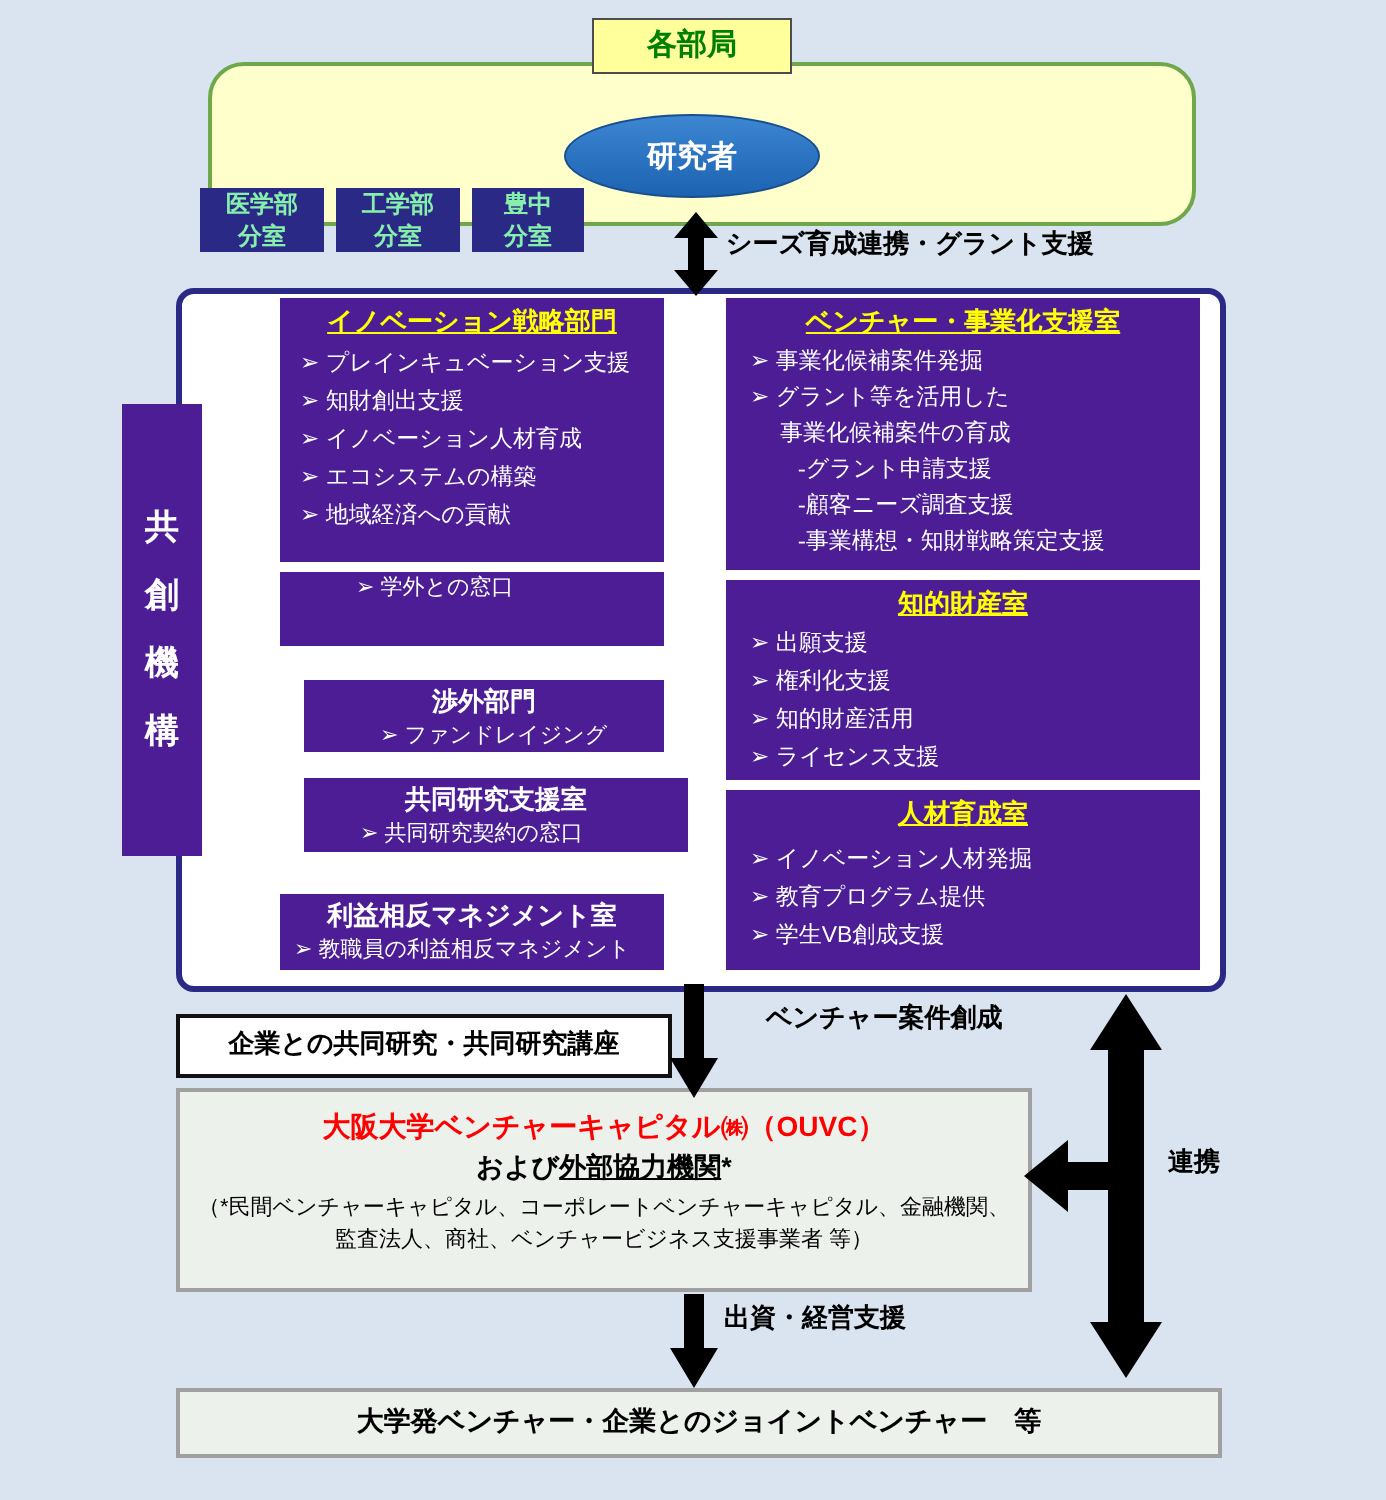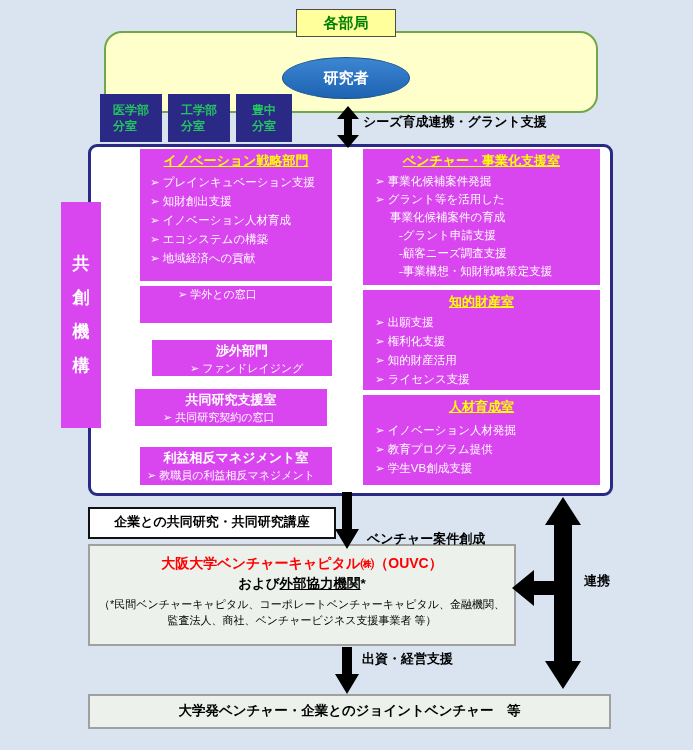--- a/index.html
+++ b/index.html
@@ -1,26 +1,26 @@
 <!DOCTYPE html>
 <html><head>
 <meta charset="utf-8">
 <style>
   html,body{margin:0;padding:0;}
   body{font-family:"Liberation Sans","DejaVu Sans",sans-serif;}
   .canvas{position:relative;width:693px;height:750px;background:#dae4f1;overflow:hidden;}
   .abs{position:absolute;}
-  .navy{background:#d946ef;color:#fff;}
+  .navy{background:#4c1d95;color:#fff;}
   .dept-box{left:296px;top:9px;width:98px;height:26px;background:#ffff9c;border:1px solid #4d4d4d;
     color:#008000;font-weight:bold;font-size:15px;text-align:center;line-height:26px;z-index:5;}
   .rounded-area{left:104px;top:31px;width:490px;height:78px;background:#ffffcc;border:2px solid #6fa84a;border-radius:18px;z-index:1;}
   .researcher{left:282px;top:57px;width:126px;height:40px;border-radius:50%;
     background:linear-gradient(#3d86d2,#1c63b2);border:1px solid #174f8f;color:#fff;font-weight:bold;font-size:15px;
     display:flex;align-items:center;justify-content:center;z-index:3;}
-  .branch{width:62px;height:48px;color:#22c55e;font-weight:bold;font-size:12px;text-align:left;
+  .branch{width:62px;height:32px;color:#86efac;font-weight:bold;font-size:12px;text-align:center;
     display:flex;align-items:center;justify-content:center;white-space:pre-line;line-height:16px;z-index:4;background:#2a2a86;}
   .main-box{left:88px;top:144px;width:519px;height:346px;background:#fff;border:3px solid #2a2a86;border-radius:9px;z-index:1;}
   .kyoso{left:61px;top:202px;width:40px;height:226px;display:flex;align-items:center;justify-content:center;z-index:3;}
   .vstack{word-break:break-all;text-align:center;}
   .kyoso .vstack{width:18px;font-size:17px;font-weight:bold;line-height:34px;color:#fff;}
   .unit{z-index:2;}
   .unit-title{text-align:center;font-weight:bold;font-size:13px;line-height:20px;padding-top:2px;color:#fff;}
   .unit-title.yellow{color:#ffff00;text-decoration:underline;}
   .item{color:#fff;font-size:11.5px;line-height:19px;padding-left:15px;text-indent:-15px;}
   .item.small{font-size:11px;line-height:16px;}
@@ -94,21 +94,21 @@
 
   <div class="abs unit navy" style="left:140px;top:286px;width:192px;height:37px;">
     <div class="item small" style="padding-left:38px;text-indent:0;">➢ 学外との窓口</div>
   </div>
 
   <div class="abs unit navy" style="left:152px;top:340px;width:180px;height:36px;">
     <div class="unit-title" style="line-height:18px;">渉外部門</div>
     <div class="item small" style="padding-left:38px;text-indent:0;">➢ ファンドレイジング</div>
   </div>
 
-  <div class="abs unit navy" style="left:135px;top:389px;width:192px;height:37px;">
+  <div class="abs unit navy" style="left:152px;top:389px;width:192px;height:37px;">
     <div class="unit-title" style="line-height:18px;">共同研究支援室</div>
     <div class="item small" style="padding-left:28px;text-indent:0;">➢ 共同研究契約の窓口</div>
   </div>
 
   <div class="abs unit navy" style="left:140px;top:447px;width:192px;height:38px;">
     <div class="unit-title" style="line-height:18px;">利益相反マネジメント室</div>
     <div class="item small" style="padding-left:7px;text-indent:0;">➢ 教職員の利益相反マネジメント</div>
   </div>
 
   <div class="abs unit navy r0" style="left:363px;top:149px;width:237px;height:136px;">
@@ -142,21 +142,21 @@
     </div>
   </div>
 
   <div class="abs joint-box">企業との共同研究・共同研究講座</div>
 
   <div class="abs arrow" style="left:335px;top:492px;">
     <svg width="24" height="57" viewBox="0 0 24 57">
         <polygon points="7,0 17,0 17,37 24,37 12,57 0,37 7,37" fill="#000"></polygon>
       </svg>
   </div>
-  <div class="abs label" style="left:367px;top:500px;margin-top:30px;">ベンチャー案件創成</div>
+  <div class="abs label" style="left:383px;top:500px;">ベンチャー案件創成</div>
 
   <div class="abs ouvc-box">
     <div class="ouvc-title">大阪大学ベンチャーキャピタル㈱（OUVC）</div>
     <div class="ouvc-sub">
       <span>および</span><span class="ul">外部協力機関</span><span>*</span>
     </div>
     <div class="ouvc-note">（*民間ベンチャーキャピタル、コーポレートベンチャーキャピタル、金融機関、監査法人、商社、ベンチャービジネス支援事業者 等）</div>
   </div>
 
   <div class="abs arrow" style="left:512px;top:570px;">

